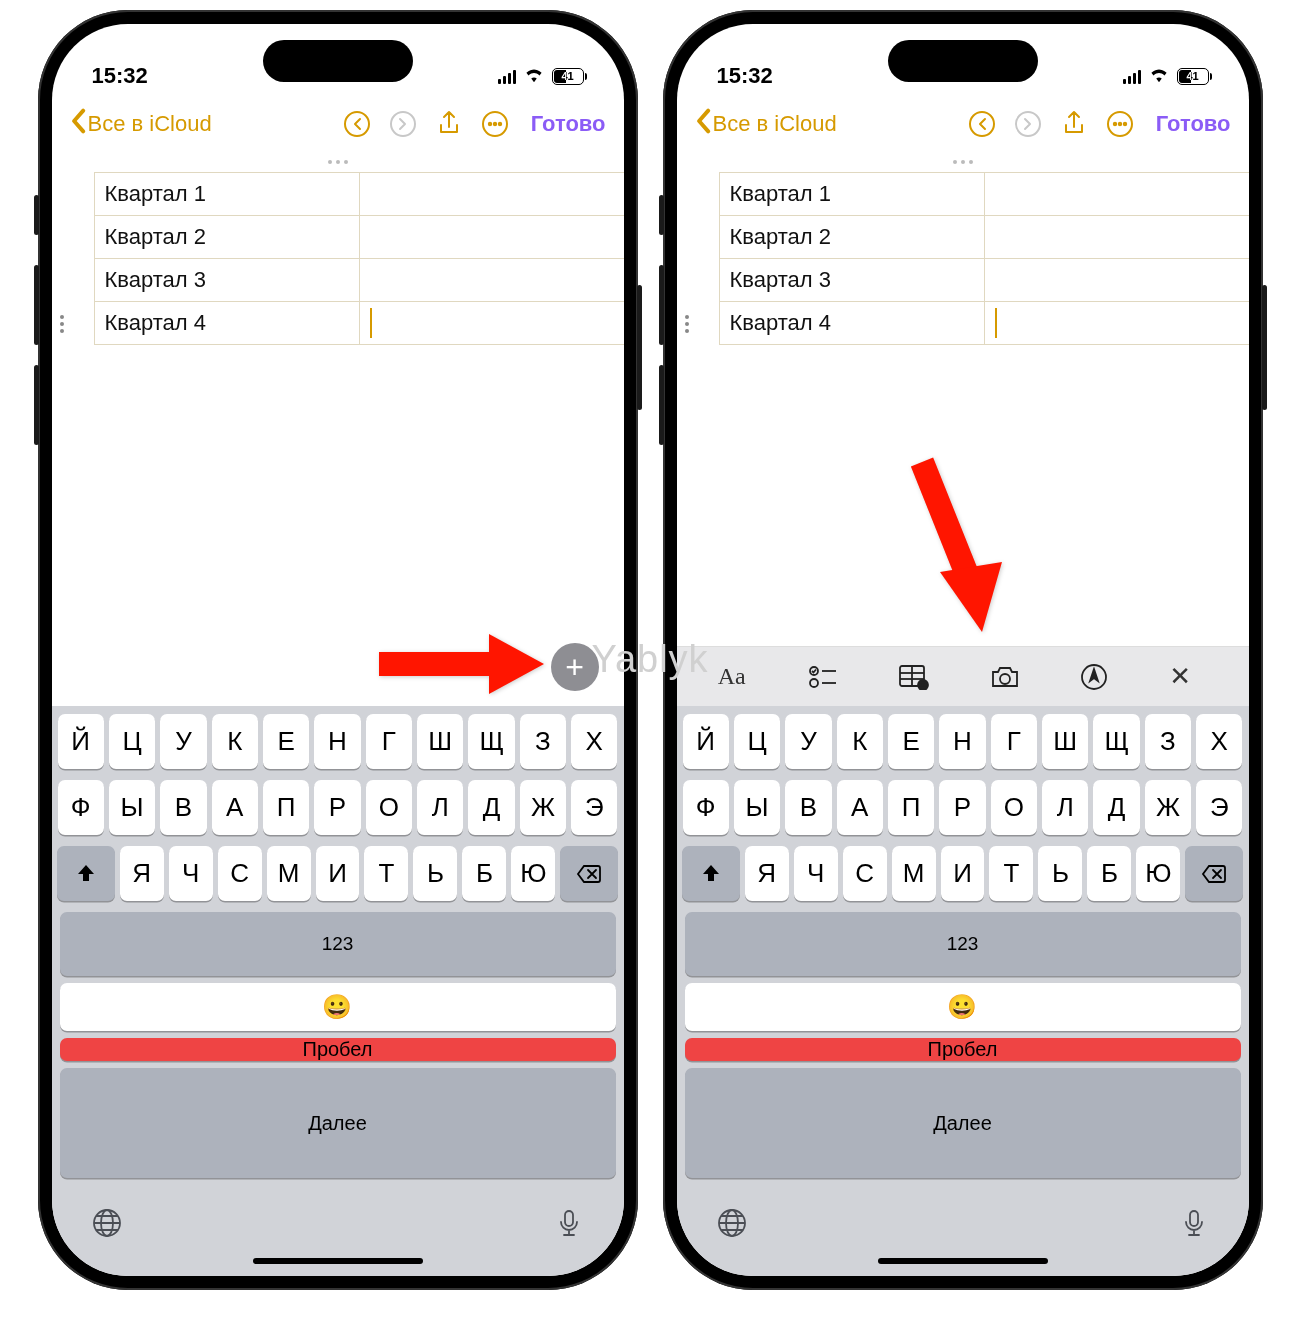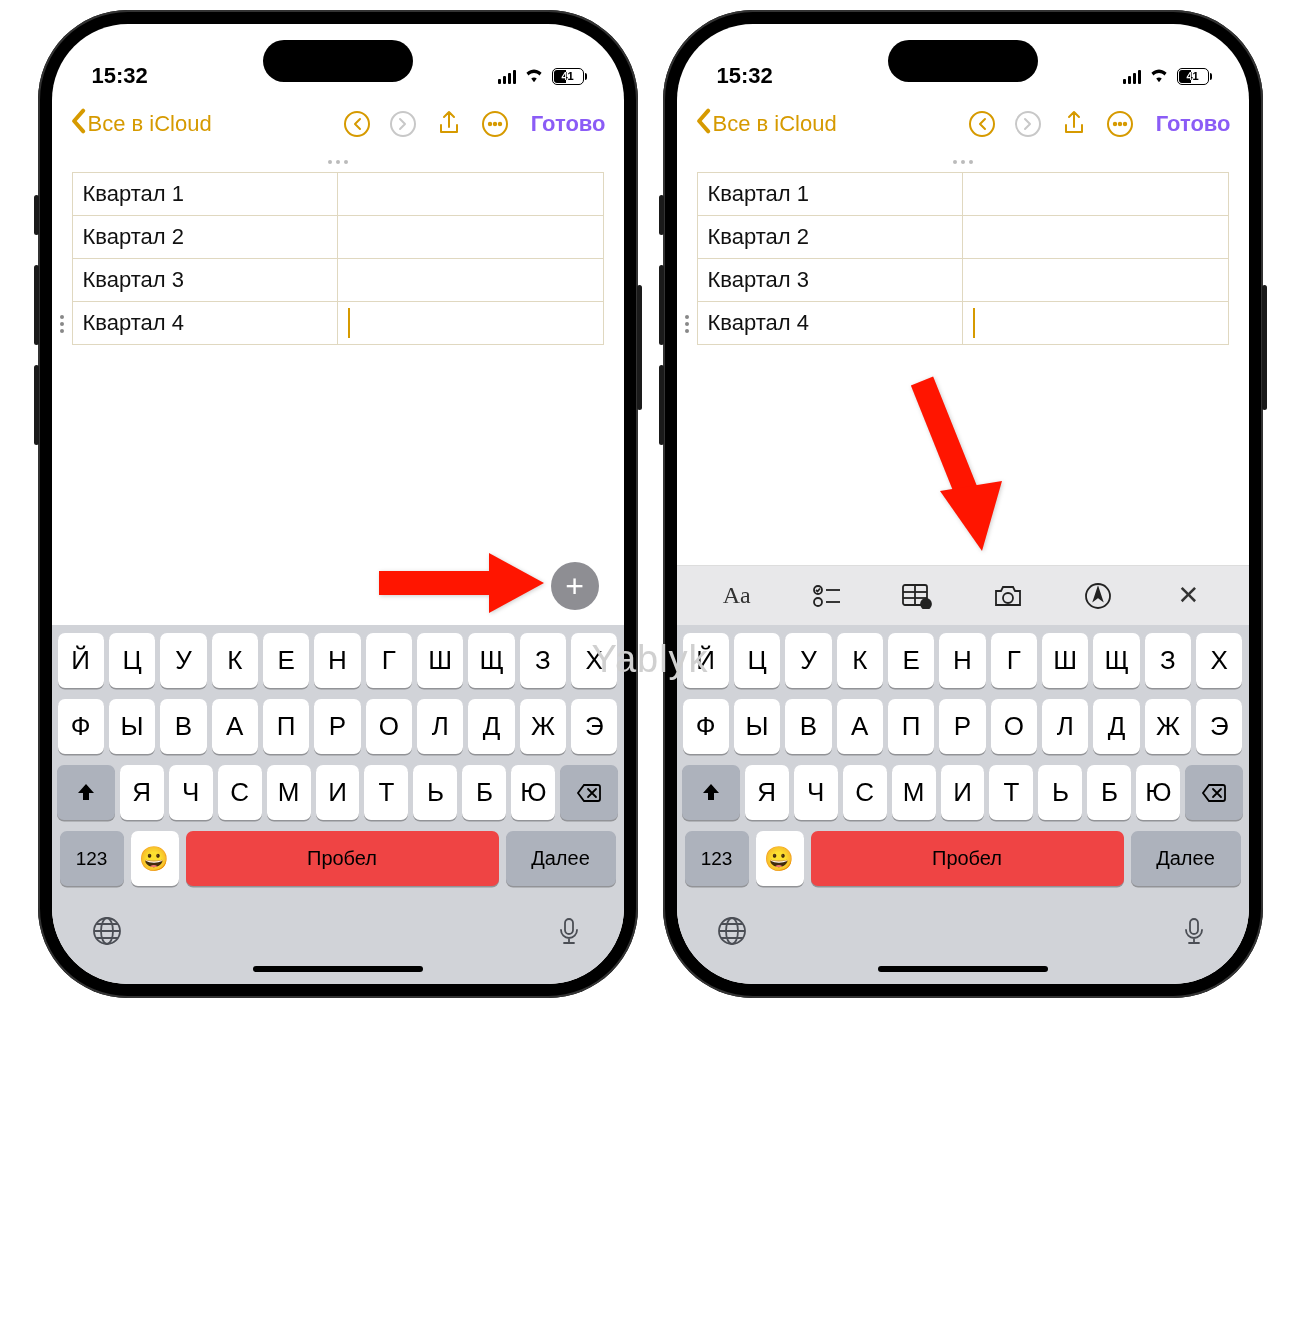--- a/index.html
+++ b/index.html
@@ -1,18 +1,18 @@
 <!DOCTYPE html>
 <html><head>
 <meta charset="utf-8">
 <style>
   * { box-sizing: border-box; margin: 0; padding: 0; }
   body { font-family: -apple-system, "SF Pro Text", "Helvetica Neue", Arial, sans-serif; background: #fff; width: 1300px; height: 1318px; position: relative; }
   .container { display: flex; gap: 25px; padding: 10px 20px; justify-content: center; }
-  .phone-frame { width: 600px; height: 988px; background: #000; border-radius: 90px; padding: 14px; position: relative; box-shadow: inset 0 0 0 2px #333; }
+  .phone-frame { width: 600px; height: 1280px; background: #000; border-radius: 90px; padding: 14px; position: relative; box-shadow: inset 0 0 0 2px #333; }
   .phone-screen { width: 100%; height: 100%; background: #fff; border-radius: 76px; overflow: hidden; position: relative; display: flex; flex-direction: column; }
   .dynamic-island { position: absolute; top: 16px; left: 50%; transform: translateX(-50%); width: 150px; height: 42px; background: #000; border-radius: 24px; z-index: 10; }
   .side-btn { position: absolute; background: #1a1a1a; border-radius: 3px; }
   .side-left-1 { left: -4px; top: 185px; width: 5px; height: 40px; }
   .side-left-2 { left: -4px; top: 255px; width: 5px; height: 80px; }
   .side-left-3 { left: -4px; top: 355px; width: 5px; height: 80px; }
   .side-right { right: -4px; top: 275px; width: 5px; height: 125px; }
   .status-bar { height: 70px; display: flex; align-items: flex-end; justify-content: space-between; padding: 0 40px 5px; font-weight: 700; font-size: 22px; }
   .status-icons { display: flex; align-items: center; gap: 7px; }
   .sig { display: flex; align-items: flex-end; gap: 2px; height: 15px; }
@@ -27,41 +27,41 @@
   .nav-bar { height: 60px; display: flex; align-items: center; padding: 0 18px; gap: 10px; text-align: right; }
   .back-group { display: flex; align-items: center; color: #d69a00; font-size: 22px; gap: 2px; }
   .back-chevron svg { width: 16px; height: 26px; }
   .nav-spacer { flex: 1; }
   .nav-icon { width: 36px; height: 36px; display: flex; align-items: center; justify-content: center; }
   .nav-icon svg { width: 30px; height: 30px; }
   .done-btn { color: #8b5cf6; font-size: 22px; font-weight: 600; margin-left: 8px; }
   .table-area { padding: 0 20px; margin-top: 6px; }
   .table-dots { display: flex; justify-content: center; gap: 4px; margin-bottom: 8px; }
   .table-dots span { width: 4px; height: 4px; background: #bbb; border-radius: 50%; }
-  .note-table { width: 100%; border-collapse: collapse; }
+  .note-table { width: 100%; border-collapse: collapse; margin-left: 22px; }
   .note-table td { border: 1px solid #e0d8c0; padding: 8px 10px; font-size: 22px; color: #111; height: 42px; }
   .note-table td:first-child { width: 50%; }
   .row-handle { position: absolute; left: 12px; display: flex; flex-direction: column; gap: 3px; }
   .row-handle span { width: 4px; height: 4px; background: #888; border-radius: 50%; }
   .table-row-wrap { position: relative; }
   .cursor-cell { position: relative; }
   .cursor-cell::after { content: ''; position: absolute; left: 10px; top: 6px; bottom: 6px; width: 2px; background: #d69a00; }
   .content-fill { flex: 1; position: relative; }
   .plus-btn { position: absolute; bottom: 15px; right: 25px; width: 48px; height: 48px; background: #8e8e93; border-radius: 50%; display: flex; align-items: center; justify-content: center; color: #fff; font-size: 32px; font-weight: 300; }
   .format-bar { height: 60px; background: #e8e8ea; display: flex; align-items: center; justify-content: space-around; padding: 0 15px; border-top: 1px solid #ddd; }
-  .fb-item { width: 38px; height: 38px; display: flex; align-items: center; justify-content: center; }
+  .fb-item { width: 38px; height: 38px; display: flex; align-items: center; }
   .fb-item svg, .fb-item span { color: #333; }
   .fb-aa { font-size: 24px; font-family: Georgia, serif; }
   .fb-close { font-size: 26px; color: #888; font-weight: 300; }
   .keyboard { background: #d1d3d8; padding: 8px 4px 0; }
   .kb-row { display: flex; gap: 5px; margin-bottom: 11px; justify-content: center; padding: 0 2px; }
   .key { flex: 1; min-width: 0; height: 55px; background: #fff; border-radius: 7px; box-shadow: 0 1.5px 0 rgba(0,0,0,0.3); display: flex; align-items: center; justify-content: center; font-size: 26px; }
   .key-shift, .key-del { flex: 1.3; background: #adb2bc; }
   .kb-row3 .key:not(.key-shift):not(.key-del) { flex: 1; }
-  .kb-row4 { gap: 7px; padding: 0 4px; }
+  .kb-row4 { gap: 7px; padding: 0 4px; flex-direction: column; }
   .key-123 { flex: 0 0 64px; background: #adb2bc; font-size: 19px; }
   .key-emoji { flex: 0 0 48px; background: #fff; font-size: 24px; }
   .key-space { flex: 1; background: #ef4444; font-size: 20px; }
   .key-next { flex: 0 0 110px; background: #adb2bc; font-size: 20px; }
   .kb-bottom { display: flex; justify-content: space-between; padding: 18px 35px 10px; }
   .kb-bottom svg { width: 32px; height: 32px; }
   .home-indicator { width: 170px; height: 6px; background: #000; border-radius: 4px; margin: 5px auto 12px; }
   .arrow { position: absolute; z-index: 50; pointer-events: none; }
   .arrow svg { filter: drop-shadow(1px 1px 2px rgba(0,0,0,0.2)); }
   .watermark { position: absolute; left: 50%; top: 50%; transform: translate(-50%, -50%); font-size: 38px; color: #d0d0d0; letter-spacing: 1px; z-index: 100; pointer-events: none; }

